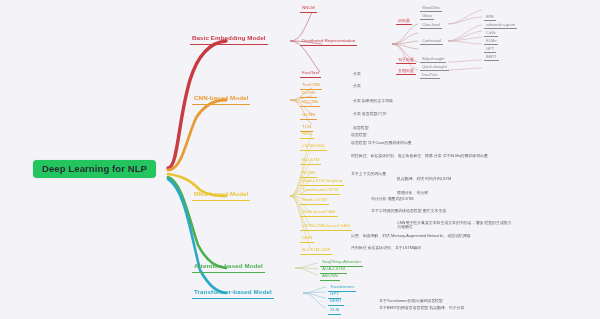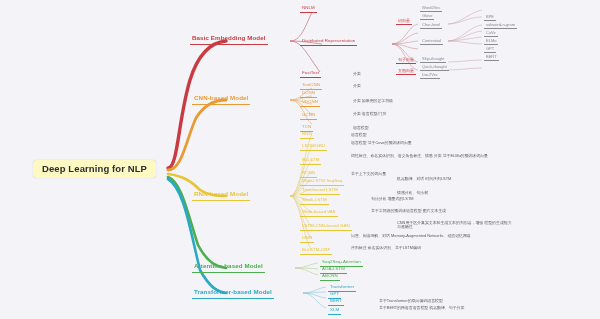--- a/index.html
+++ b/index.html
@@ -22,21 +22,21 @@
     pointer-events: none;
   }
   .node {
     position: absolute;
     white-space: nowrap;
     line-height: 1.05;
     box-sizing: border-box;
   }
   
   .root {
-    background: #fef9c3;
+    background: #22c55e;
     border-radius: 4px;
     padding: 4px 9px;
     font-size: 9.5px;
     font-weight: bold;
     color: #2b2b33;
     box-shadow: 0 0 1px rgba(0,0,0,0.25);
     letter-spacing: .1px;
   }
   
   .l1 {

